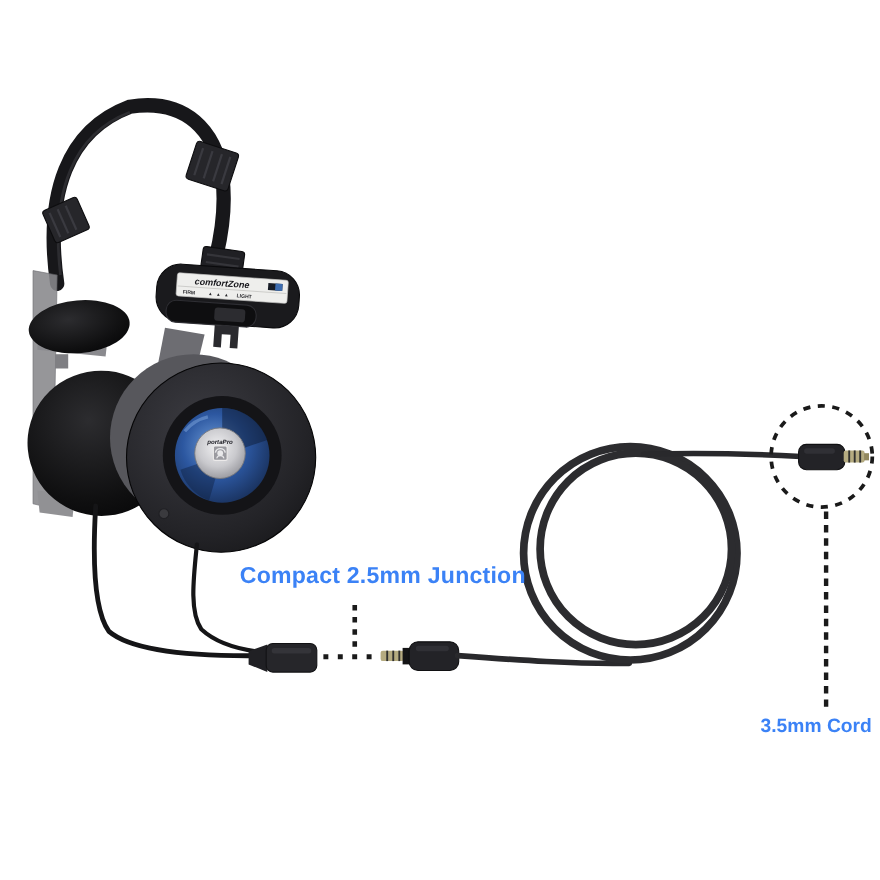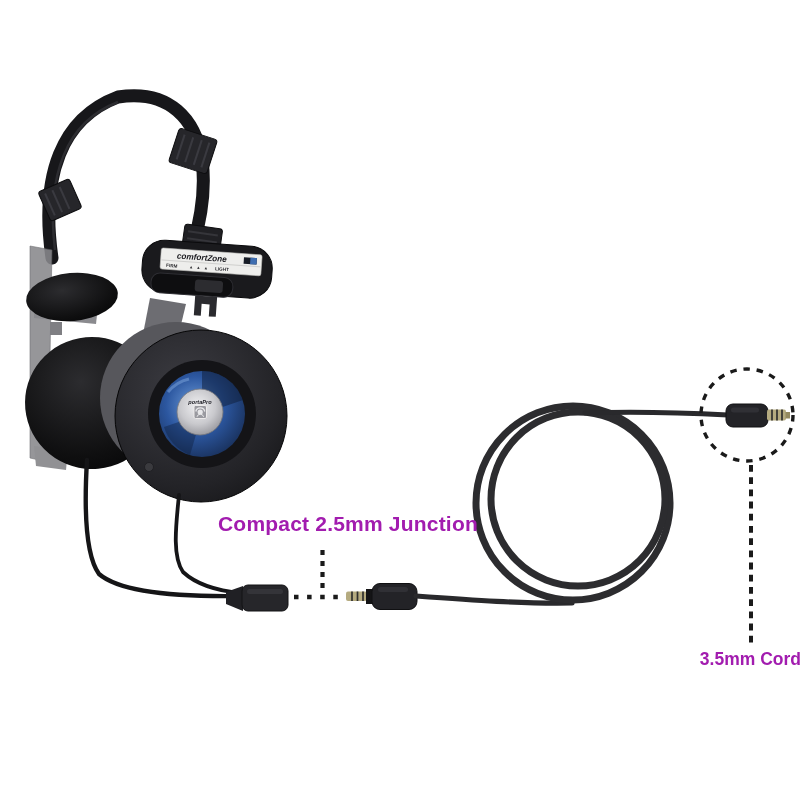--- a/index.html
+++ b/index.html
@@ -4,24 +4,24 @@
 <style>
   html,body{margin:0;padding:0;background:#ffffff;}
   .stage{
     position:relative;width:800px;height:800px;background:#ffffff;
     overflow:hidden;font-family:"Liberation Sans",sans-serif;
   }
   .stage svg{position:absolute;left:0;top:0;}
   svg text{font-family:"Liberation Sans",sans-serif;}
   .label{
     position:absolute;font-family:"Liberation Sans",sans-serif;
-    font-weight:bold;color:#a21caf;
+    font-weight:bold;color:#3b82f6;
   }
   .label-junction{left:218px;top:512px;font-size:21px;letter-spacing:.2px;white-space:nowrap;}
-  .label-cord{left:683px;top:648px;width:118px;text-align:right;font-size:17.5px;line-height:22px;}
+  .label-cord{left:683px;top:648px;width:118px;text-align:center;font-size:17.5px;line-height:22px;}
 </style>
 </head>
 <body>
 
 <div class="stage">
 
   <svg width="800" height="800" viewBox="0 0 800 800">
     <defs>
       <radialGradient id="silverGrad" cx="45%" cy="38%" r="70%">
         <stop offset="0%" stop-color="#f1f1f3"></stop>

